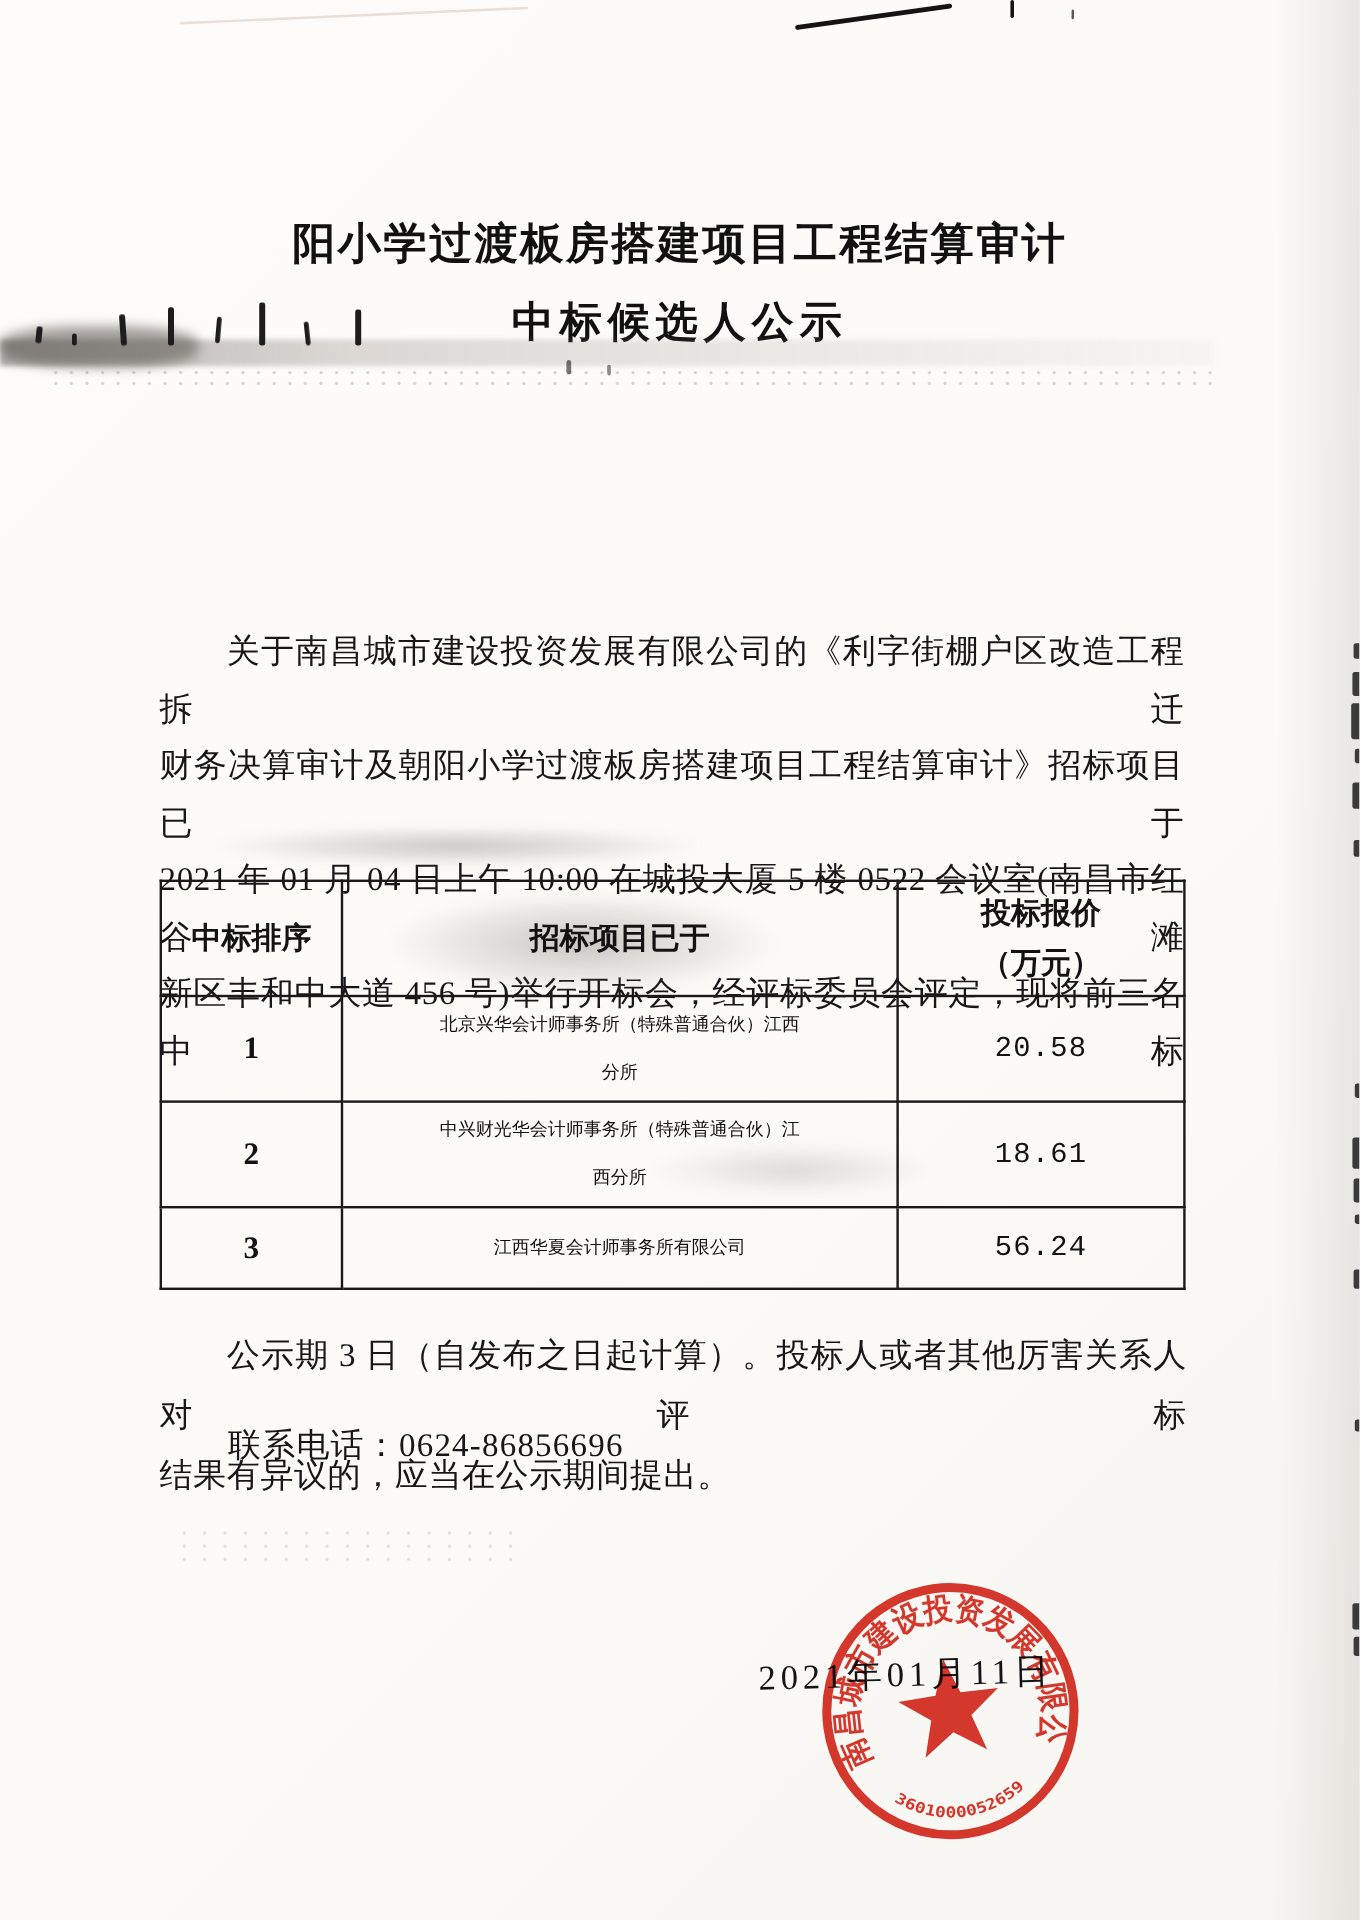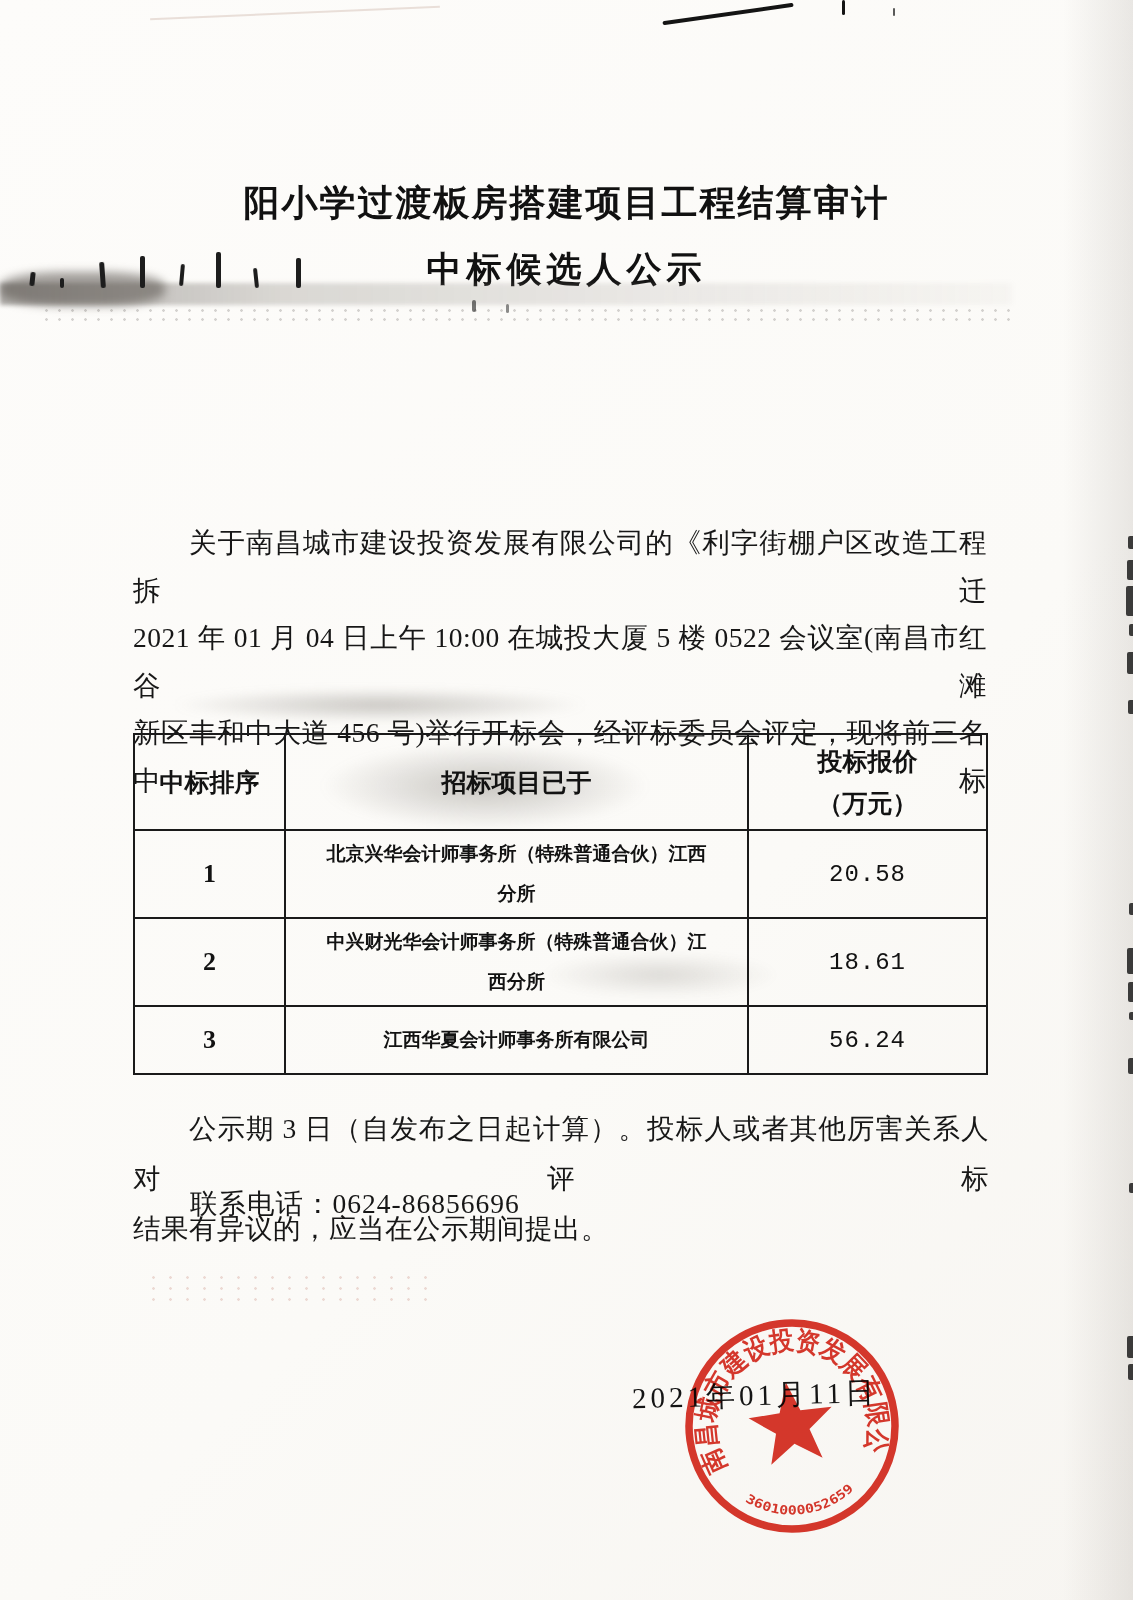--- a/index.html
+++ b/index.html
@@ -34,21 +34,21 @@
   .body-par{position:absolute;top:475px;left:133px;width:854px;
     font-size:27.5px;line-height:47.5px;letter-spacing:.5px;color:#171717;margin-top:44px;}
   .jline{text-align:justify;text-align-last:justify;}
   .indent{text-indent:56px;}
   
   table.bids{position:absolute;top:733px;left:133px;width:853px;
     border-collapse:collapse;table-layout:fixed;color:#121212;}
   table.bids td,table.bids th{border:2.5px solid #1a1a1a;padding:0;vertical-align:middle;text-align:center;}
   th.h{font-family:"Liberation Sans","DejaVu Sans",sans-serif;font-weight:700;font-size:25px;line-height:42px;}
   td.rank{font-weight:700;font-size:26px;font-family:"Liberation Serif",serif;}
-  td.name{font-family:"Liberation Sans","DejaVu Sans",sans-serif;font-weight:700;font-size:19px;line-height:40px;}
+  td.name{font-family:"Liberation Sans","DejaVu Sans",sans-serif;font-weight:400;font-size:15px;line-height:40px;}
   td.price{font-size:24px;font-family:Liberation Mono, monospace;letter-spacing:1px;}
   .ghost{position:absolute;background:radial-gradient(ellipse at center,rgba(120,115,108,.38),rgba(120,115,108,0) 70%);
     filter:blur(4px);}
   
   .closing{position:absolute;top:1104px;left:133px;width:856px;
     font-size:27.5px;line-height:50px;letter-spacing:.5px;color:#171717;}
   .contact{position:absolute;top:1186px;left:190px;font-size:27.5px;color:#171717;letter-spacing:1px;}
   
   .date{position:absolute;top:1376px;left:632px;font-size:29px;letter-spacing:4px;
     color:#141414;transform:rotate(-1.5deg);z-index:5;}
@@ -86,20 +86,21 @@
   <div class="tick" style="top:256px;left:140px;width:5px;height:32px;"></div>
   <div class="tick" style="top:264px;left:180px;width:4px;height:22px;transform:rotate(5deg);"></div>
   <div class="tick" style="top:252px;left:216px;width:5px;height:36px;"></div>
   <div class="tick" style="top:268px;left:254px;width:4px;height:20px;transform:rotate(-6deg);"></div>
   <div class="tick" style="top:258px;left:296px;width:5px;height:30px;"></div>
   <div class="tick" style="top:300px;left:472px;width:4px;height:12px;opacity:.6;"></div>
   <div class="tick" style="top:304px;left:506px;width:3px;height:9px;opacity:.5;"></div>
 
   <div class="body-par">
     <div class="jline indent">关于南昌城市建设投资发展有限公司的《利字街棚户区改造工程拆迁</div>
+    <div class="jline">财务决算审计及朝阳小学过渡板房搭建项目工程结算审计》招标项目已于</div>
     <div class="jline">2021 年 01 月 04 日上午 10:00 在城投大厦 5 楼 0522 会议室(南昌市红谷滩</div>
     <div class="jline">新区丰和中大道 456 号)举行开标会，经评标委员会评定，现将前三名中标</div>
   </div>
 
   <div class="ghost" style="top:688px;left:170px;width:420px;height:34px;"></div>
   <div class="ghost" style="top:742px;left:320px;width:330px;height:88px;"></div>
   <div class="ghost" style="top:952px;left:540px;width:240px;height:46px;opacity:.6;"></div>
 
   <table class="bids">
     <colgroup>

